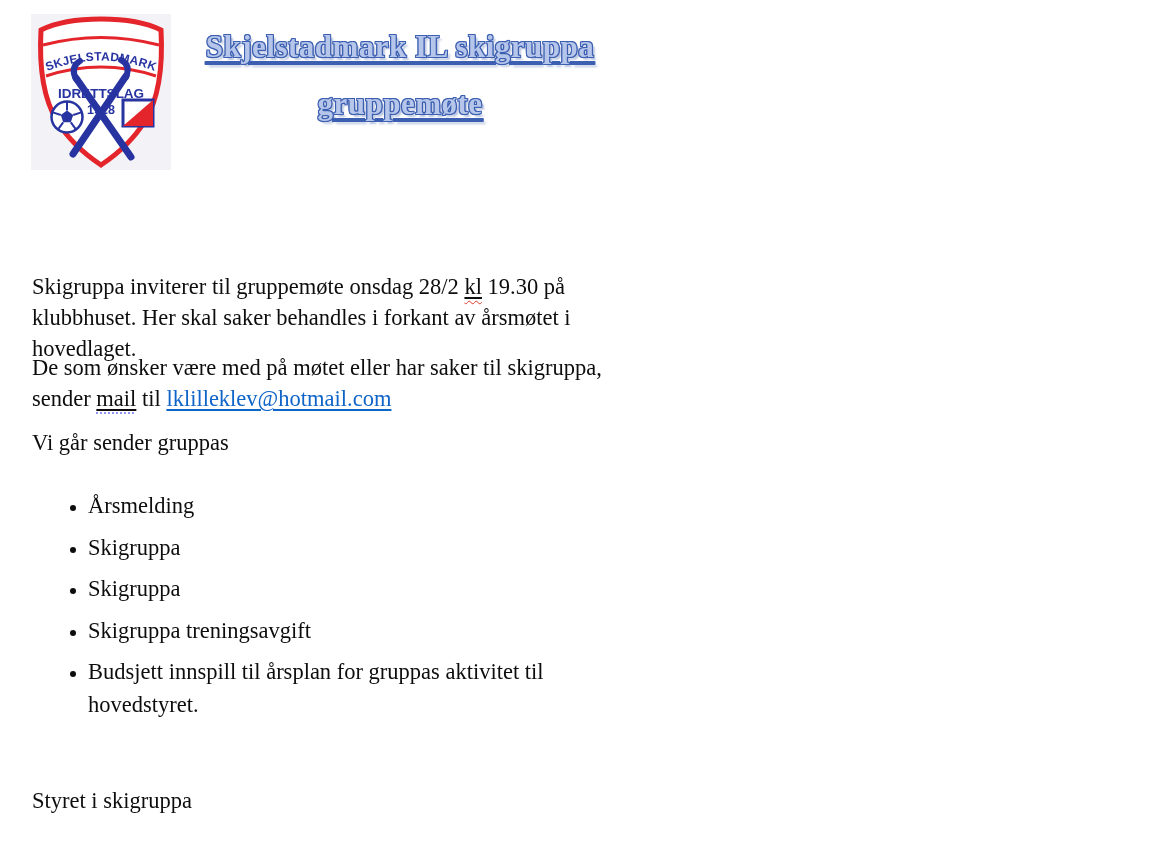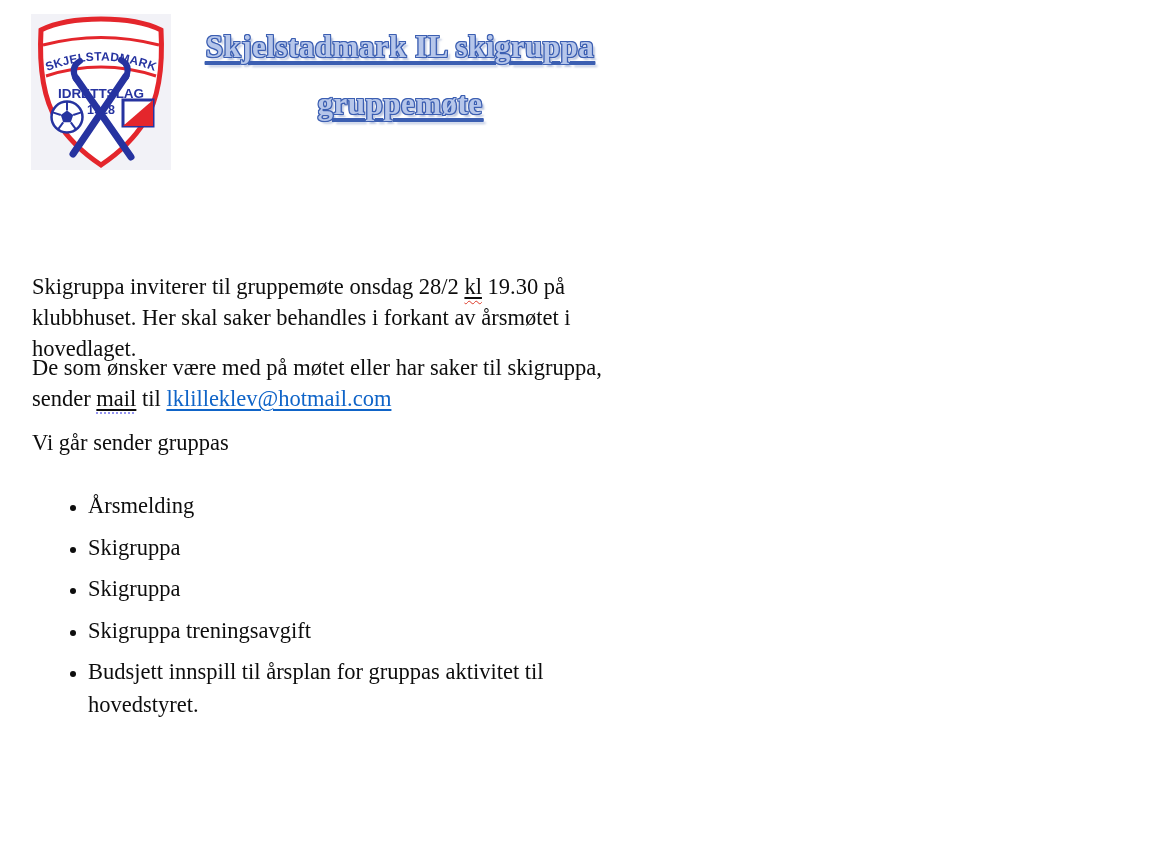--- a/index.html
+++ b/index.html
@@ -142,14 +142,15 @@
 
   <ul class="agenda">
     <li>Årsmelding</li>
     <li>Skigruppa</li>
     <li>Skigruppa</li>
     <li>Skigruppa treningsavgift</li>
     <li>Budsjett innspill til årsplan for gruppas aktivitet til hovedstyret.</li>
   </ul>
 
 
+  <p class="body sig">Styret i skigruppa</p>
 
 </div>
 
 </body></html>

